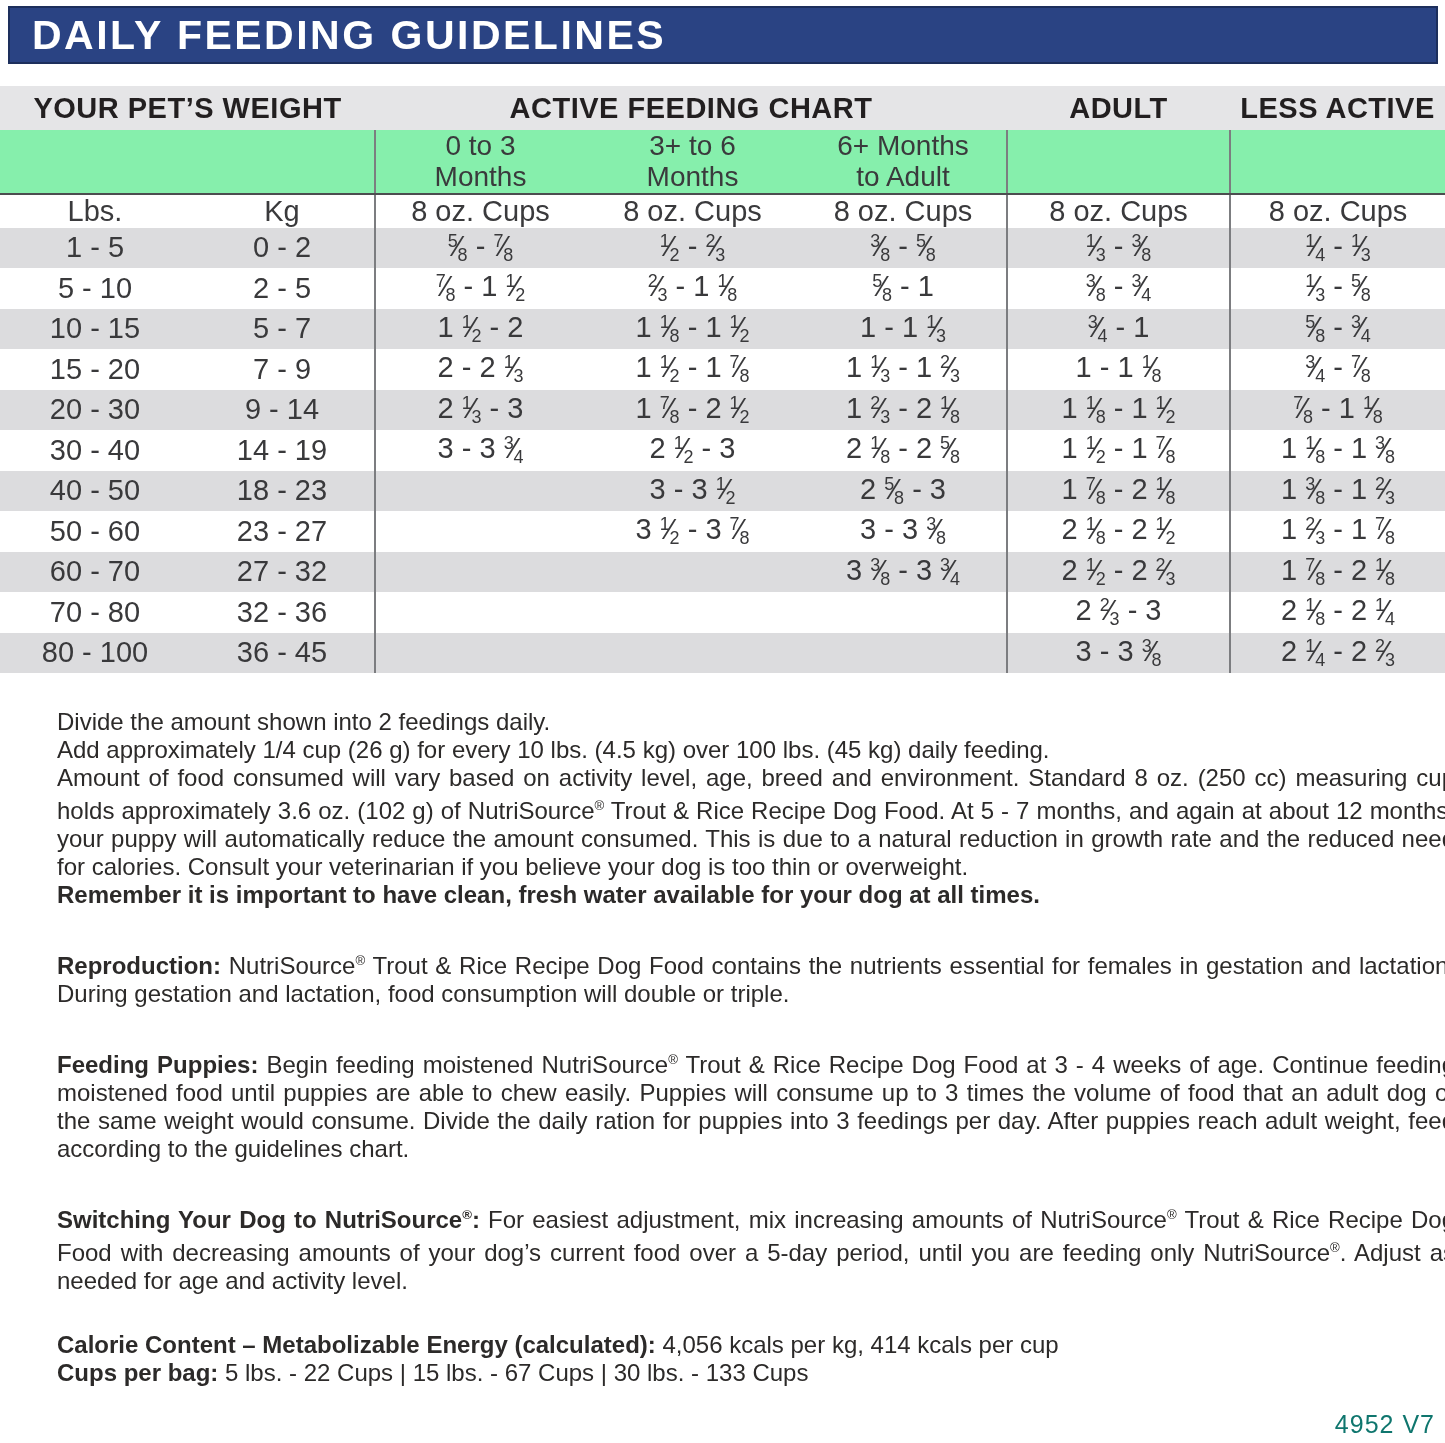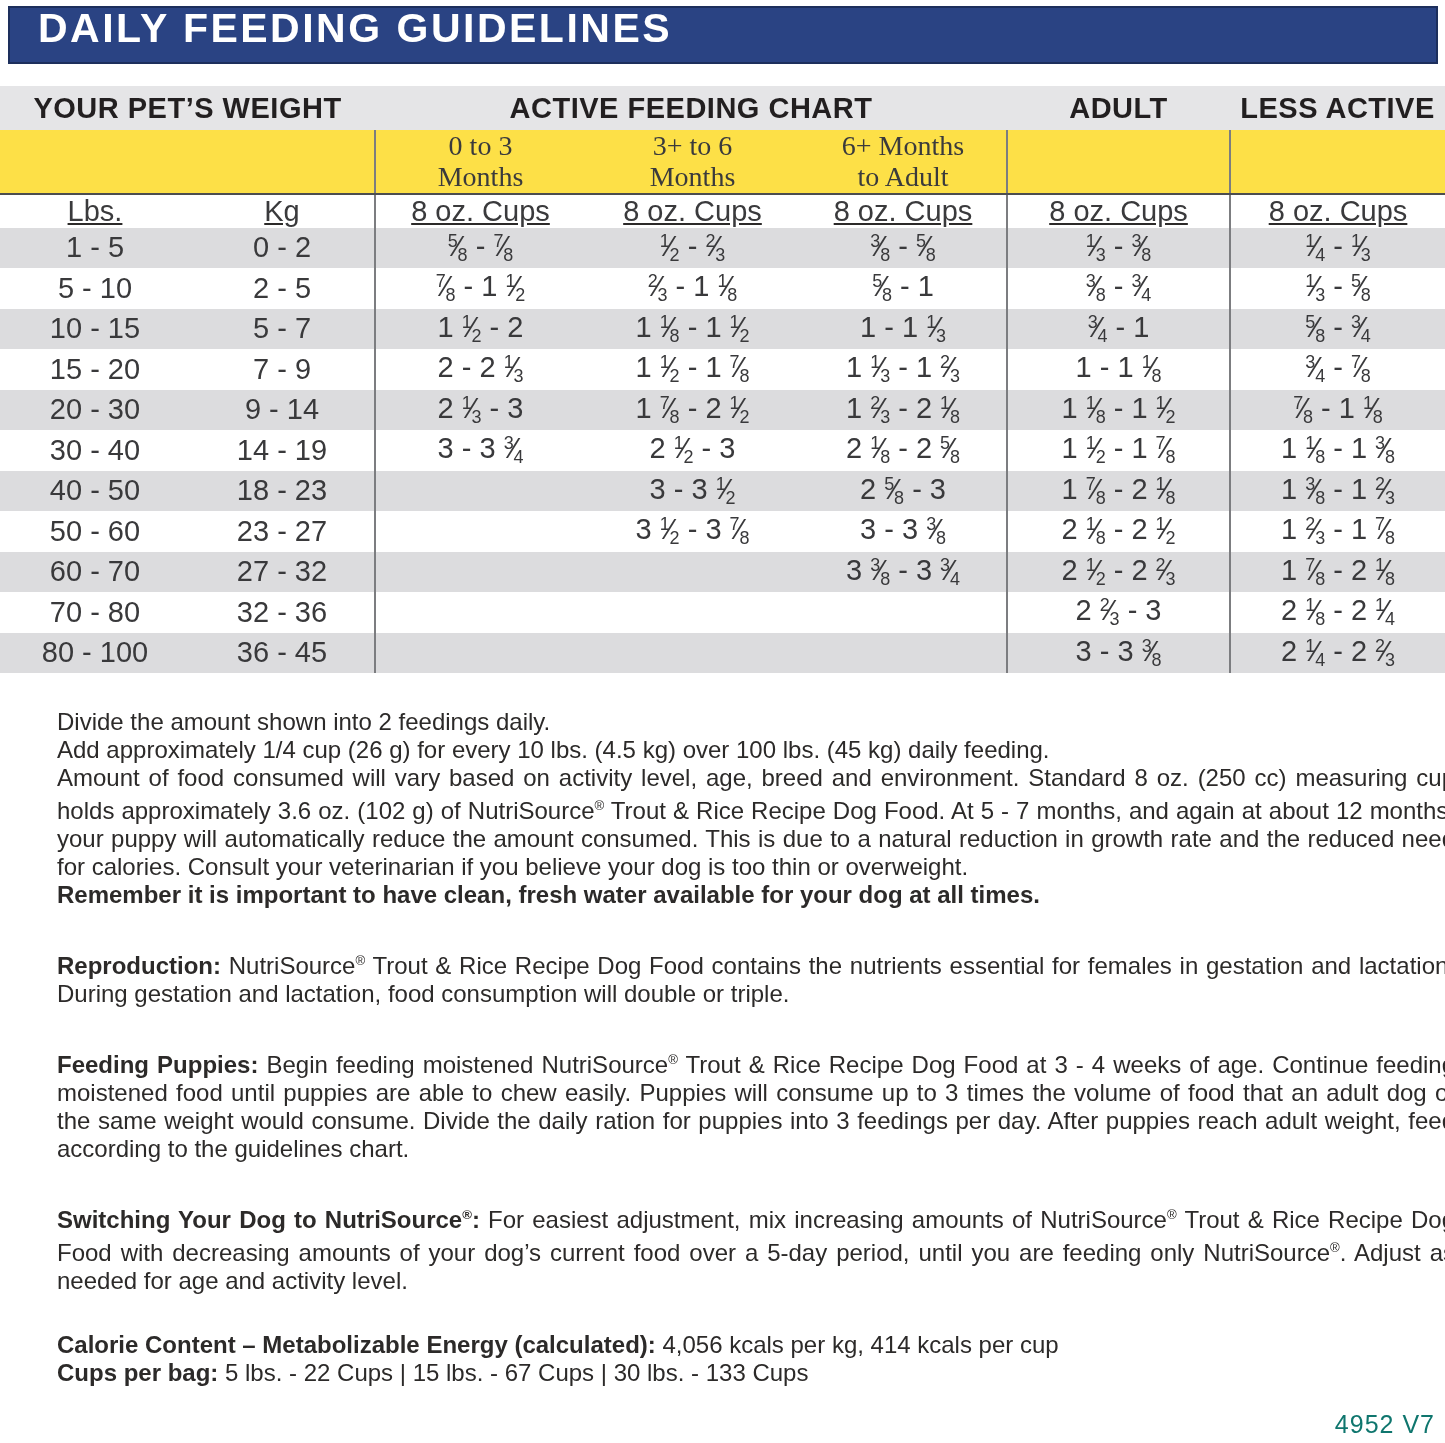--- a/index.html
+++ b/index.html
@@ -5,38 +5,38 @@
   * { margin: 0; padding: 0; box-sizing: border-box; }
   html, body { background: #ffffff; }
   body {
     width: 1445px; height: 1443px; position: relative; overflow: hidden;
     font-family: "Liberation Sans", "DejaVu Sans", sans-serif;
     color: #2c2a29;
   }
   .banner {
     position: absolute; left: 8px; top: 6px; width: 1430px; height: 58px;
     background: #2a4383; border: 2px solid #1d2f5c;
-    display: flex; padding-left: 28px;
+    display: flex; align-items: center; padding-left: 22px;
   }
   .banner h1 {
     color: #ffffff; font-size: 41px; font-weight: bold;
     letter-spacing: 2.5px; line-height: 1; white-space: nowrap;
   }
   table.feed {
     position: absolute; left: 0; top: 86px; width: 1445px;
     border-collapse: collapse; table-layout: fixed;
   }
   table.feed th, table.feed td {
     text-align: center; vertical-align: middle; padding: 0; font-weight: normal;
   }
   tr.ghead { background: #e5e5e7; height: 44px; }
   tr.ghead th { font-size: 29px; font-weight: bold; color: #221f20; letter-spacing: 0.5px; }
-  tr.sub { height: 50px; background: #fde047; font-family: Liberation Serif, serif; }
+  tr.sub { height: 50px; background: #86efac; }
   tr.sub td { font-size: 28px; color: #3a3a3c; white-space: pre-line; line-height: 1.12; }
-  tr.units { height: 28px; background: #ffffff; text-decoration: underline; }
+  tr.units { height: 28px; background: #ffffff; }
   tr.units td { font-size: 29px; color: #3a3a3c; }
   .bL { border-left: 2px solid #7c7d80; }
   .hrb { border-bottom: 2px solid #4c4d4f; }
   tbody.rows tr { height: 40.5px; }
   tbody.rows tr.odd { background: #dcdcde; }
   tbody.rows td { font-size: 29px; color: #39393b; white-space: nowrap; }
   .fr { white-space: nowrap; }
   .fr .n { font-size: 0.62em; vertical-align: 0.52em; }
   .fr .sl { margin: 0 -3px 0 -2px; }
   .fr .d { font-size: 0.62em; vertical-align: -0.3em; }

